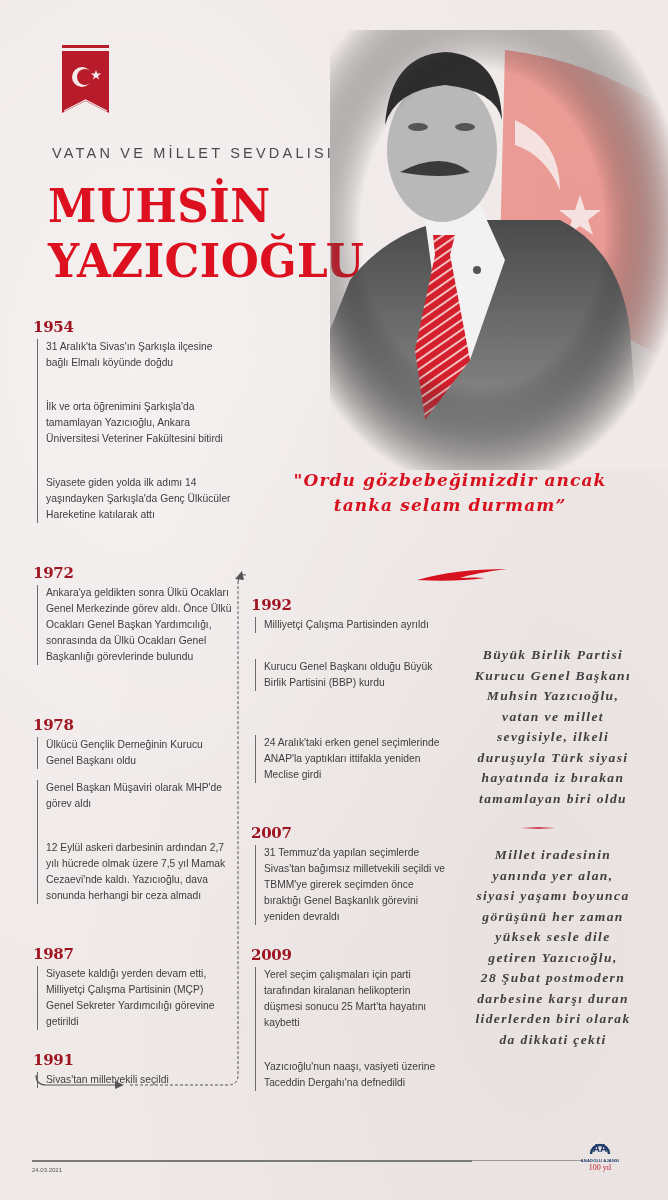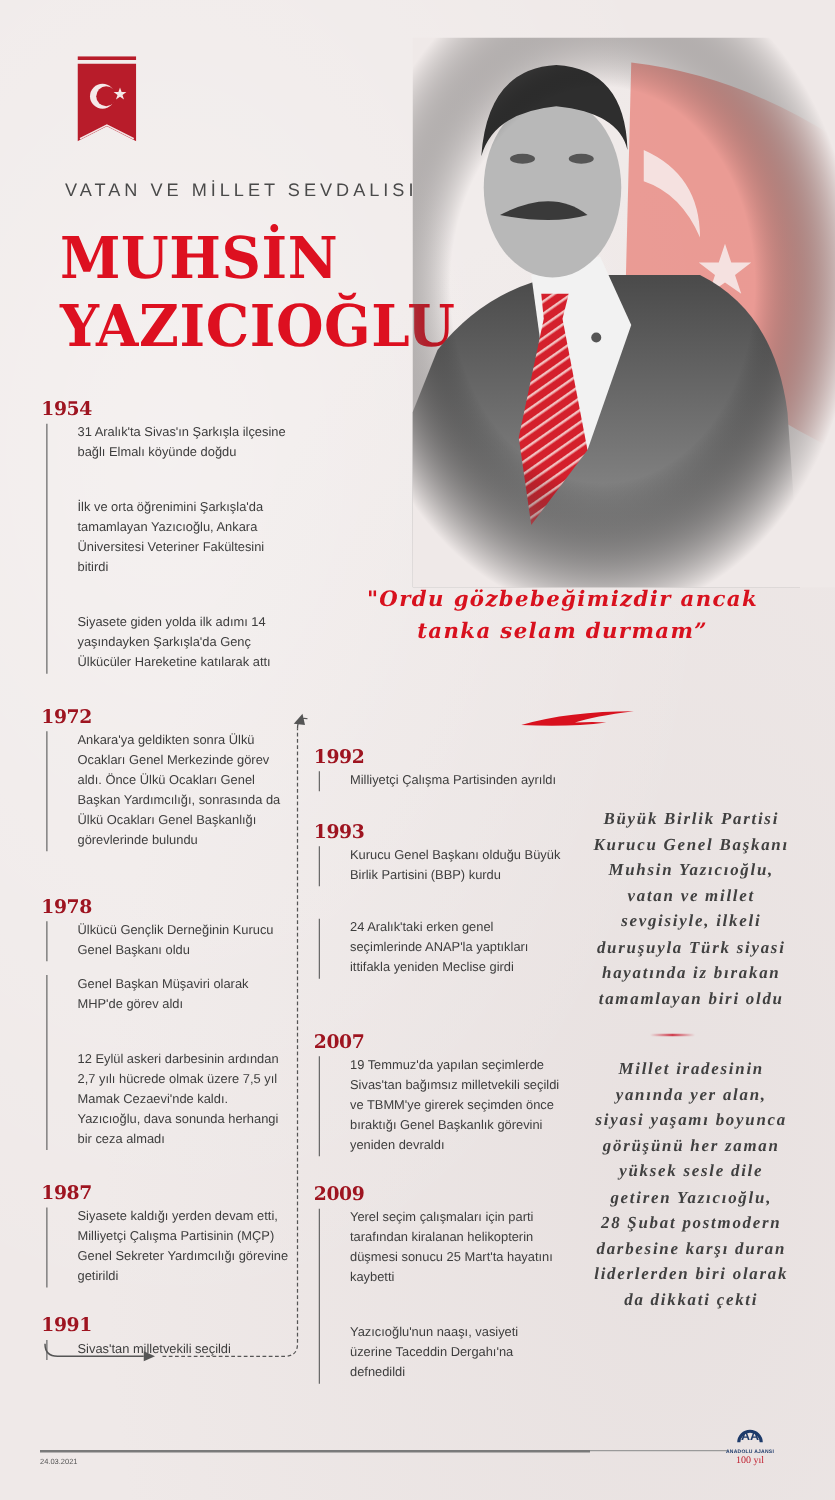--- a/index.html
+++ b/index.html
@@ -34,21 +34,21 @@
     
     .portrait { left: 330px; top: 30px; width: 338px; height: 440px; }
 
     
     .year {
       font-family: "DejaVu Serif", serif; font-weight: bold; color: #9e1420;
       font-size: 15px; line-height: 18px; letter-spacing: -0.3px;
     }
     .entry { position: absolute; }
     .entry .body {
-      margin-top: 3px; margin-left: 4px; padding-left: 24px;
+      margin-top: 3px; margin-left: 4px; padding-left: 8px;
       border-left: 1.5px solid #6a6a6a;
       font-size: 10.3px; line-height: 16px; color: #3d3d3d;
       font-family: "Liberation Sans", sans-serif;
     }
     .entry .body p + p { margin-top: 28px; }
     .col1 { left: 33px; width: 200px; }
     .col2 { left: 251px; width: 200px; }
 
     
     .quote {
@@ -172,34 +172,33 @@
   <polygon points="205,14 212,6 214,15" fill="#555"></polygon>
 </svg>
 
 <div class="entry col2" style="top:596px;">
   <div class="year">1992</div>
   <div class="body">
       <p>Milliyetçi Çalışma Partisinden ayrıldı</p>
     </div>
 </div>
 <div class="entry col2" style="top:656px;">
-  <div class="year">1993</div>
   <div class="body">
       <p>Kurucu Genel Başkanı olduğu Büyük Birlik Partisini (BBP) kurdu</p>
     </div>
 </div>
 <div class="entry col2" style="top:732px;">
   <div class="body">
       <p>24 Aralık'taki erken genel seçimlerinde ANAP'la yaptıkları ittifakla yeniden Meclise girdi</p>
     </div>
 </div>
 <div class="entry col2" style="top:824px;">
   <div class="year">2007</div>
   <div class="body">
-      <p>19 Temmuz'da yapılan seçimlerde Sivas'tan bağımsız milletvekili seçildi ve TBMM'ye girerek seçimden önce bıraktığı Genel Başkanlık görevini yeniden devraldı</p>
+      <p>31 Temmuz'da yapılan seçimlerde Sivas'tan bağımsız milletvekili seçildi ve TBMM'ye girerek seçimden önce bıraktığı Genel Başkanlık görevini yeniden devraldı</p>
     </div>
 </div>
 <div class="entry col2" style="top:946px;">
   <div class="year">2009</div>
   <div class="body">
     <p>Yerel seçim çalışmaları için parti tarafından kiralanan helikopterin düşmesi sonucu 25 Mart'ta hayatını kaybetti</p>
     <p>Yazıcıoğlu'nun naaşı, vasiyeti üzerine Taceddin Dergahı'na defnedildi</p>
   </div>
 </div>
 

